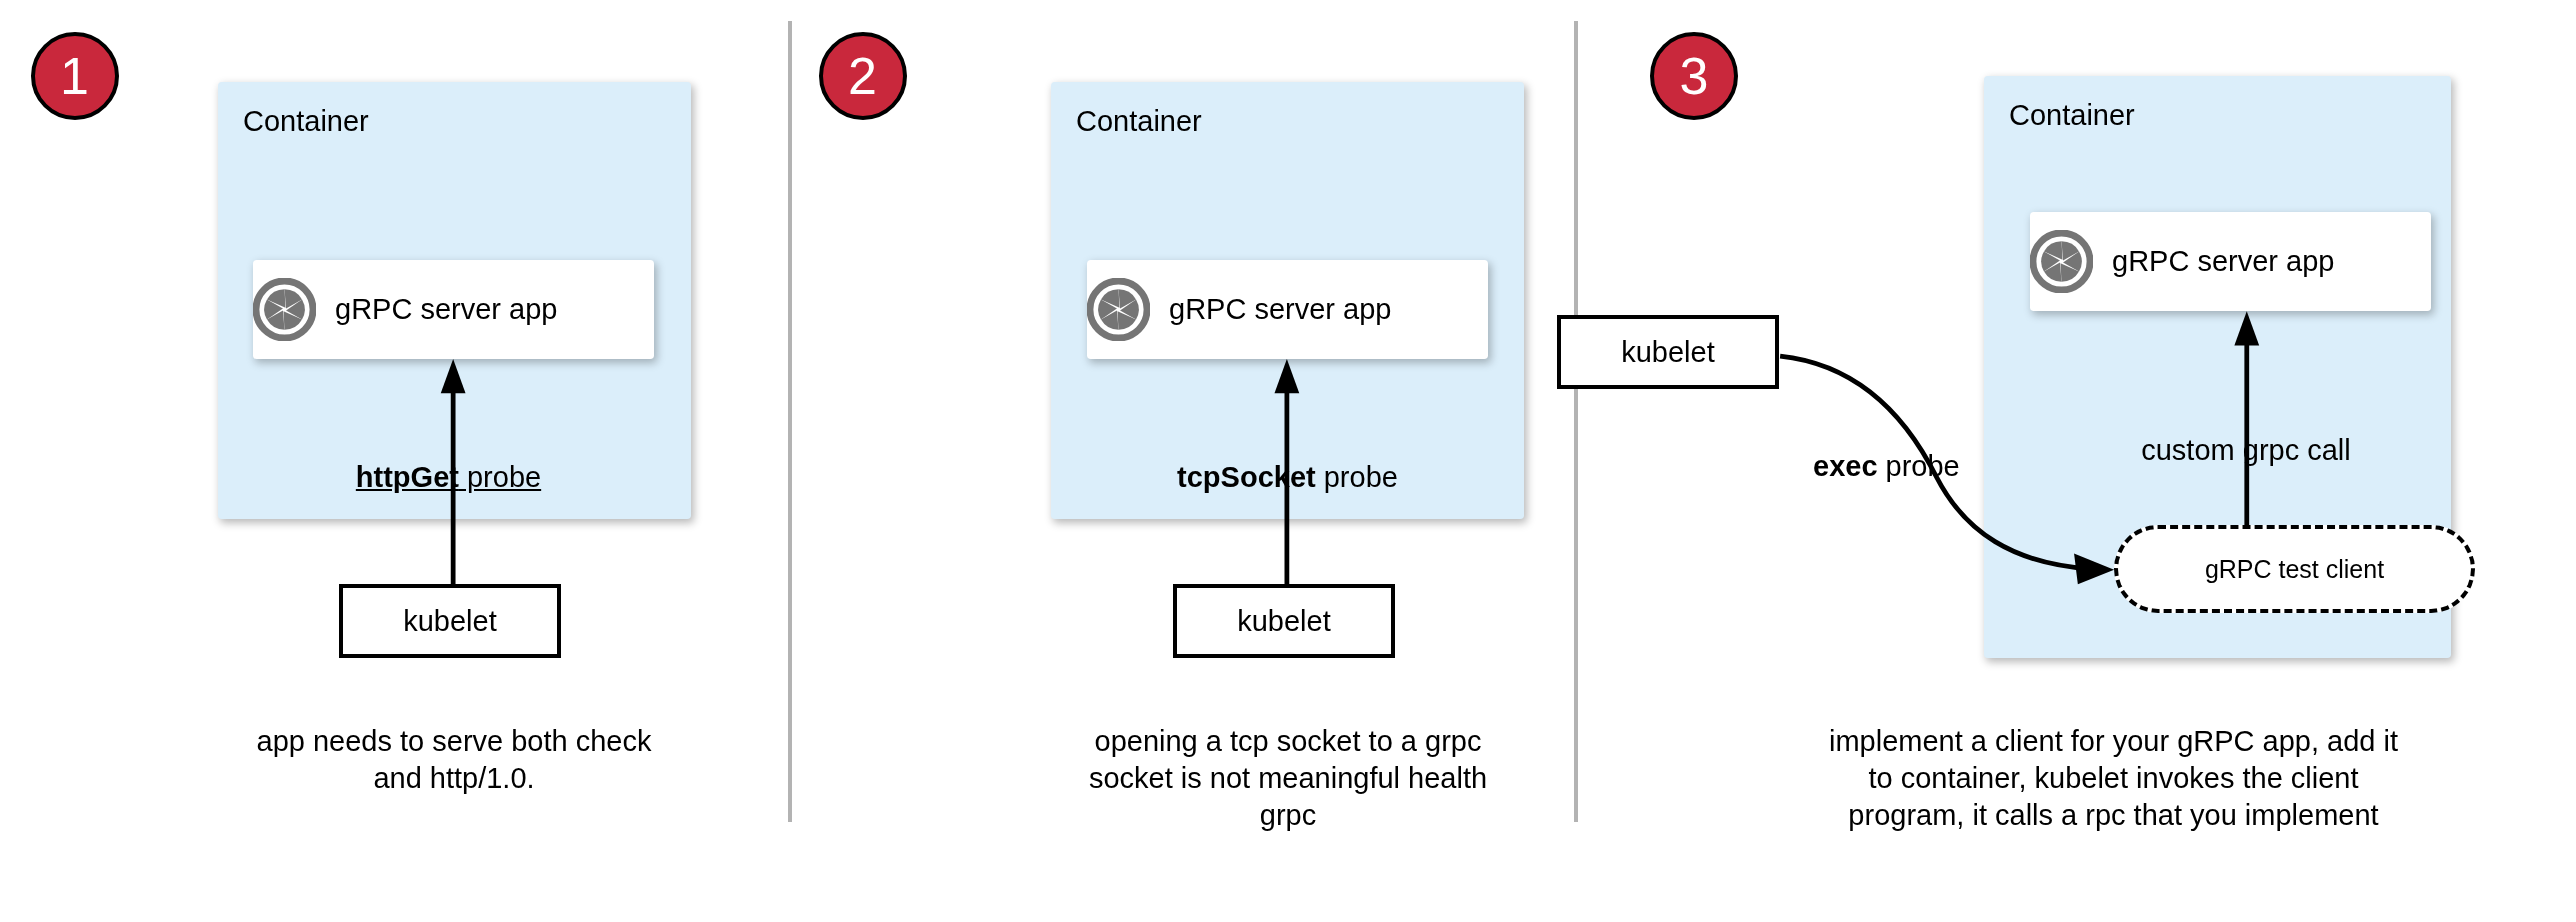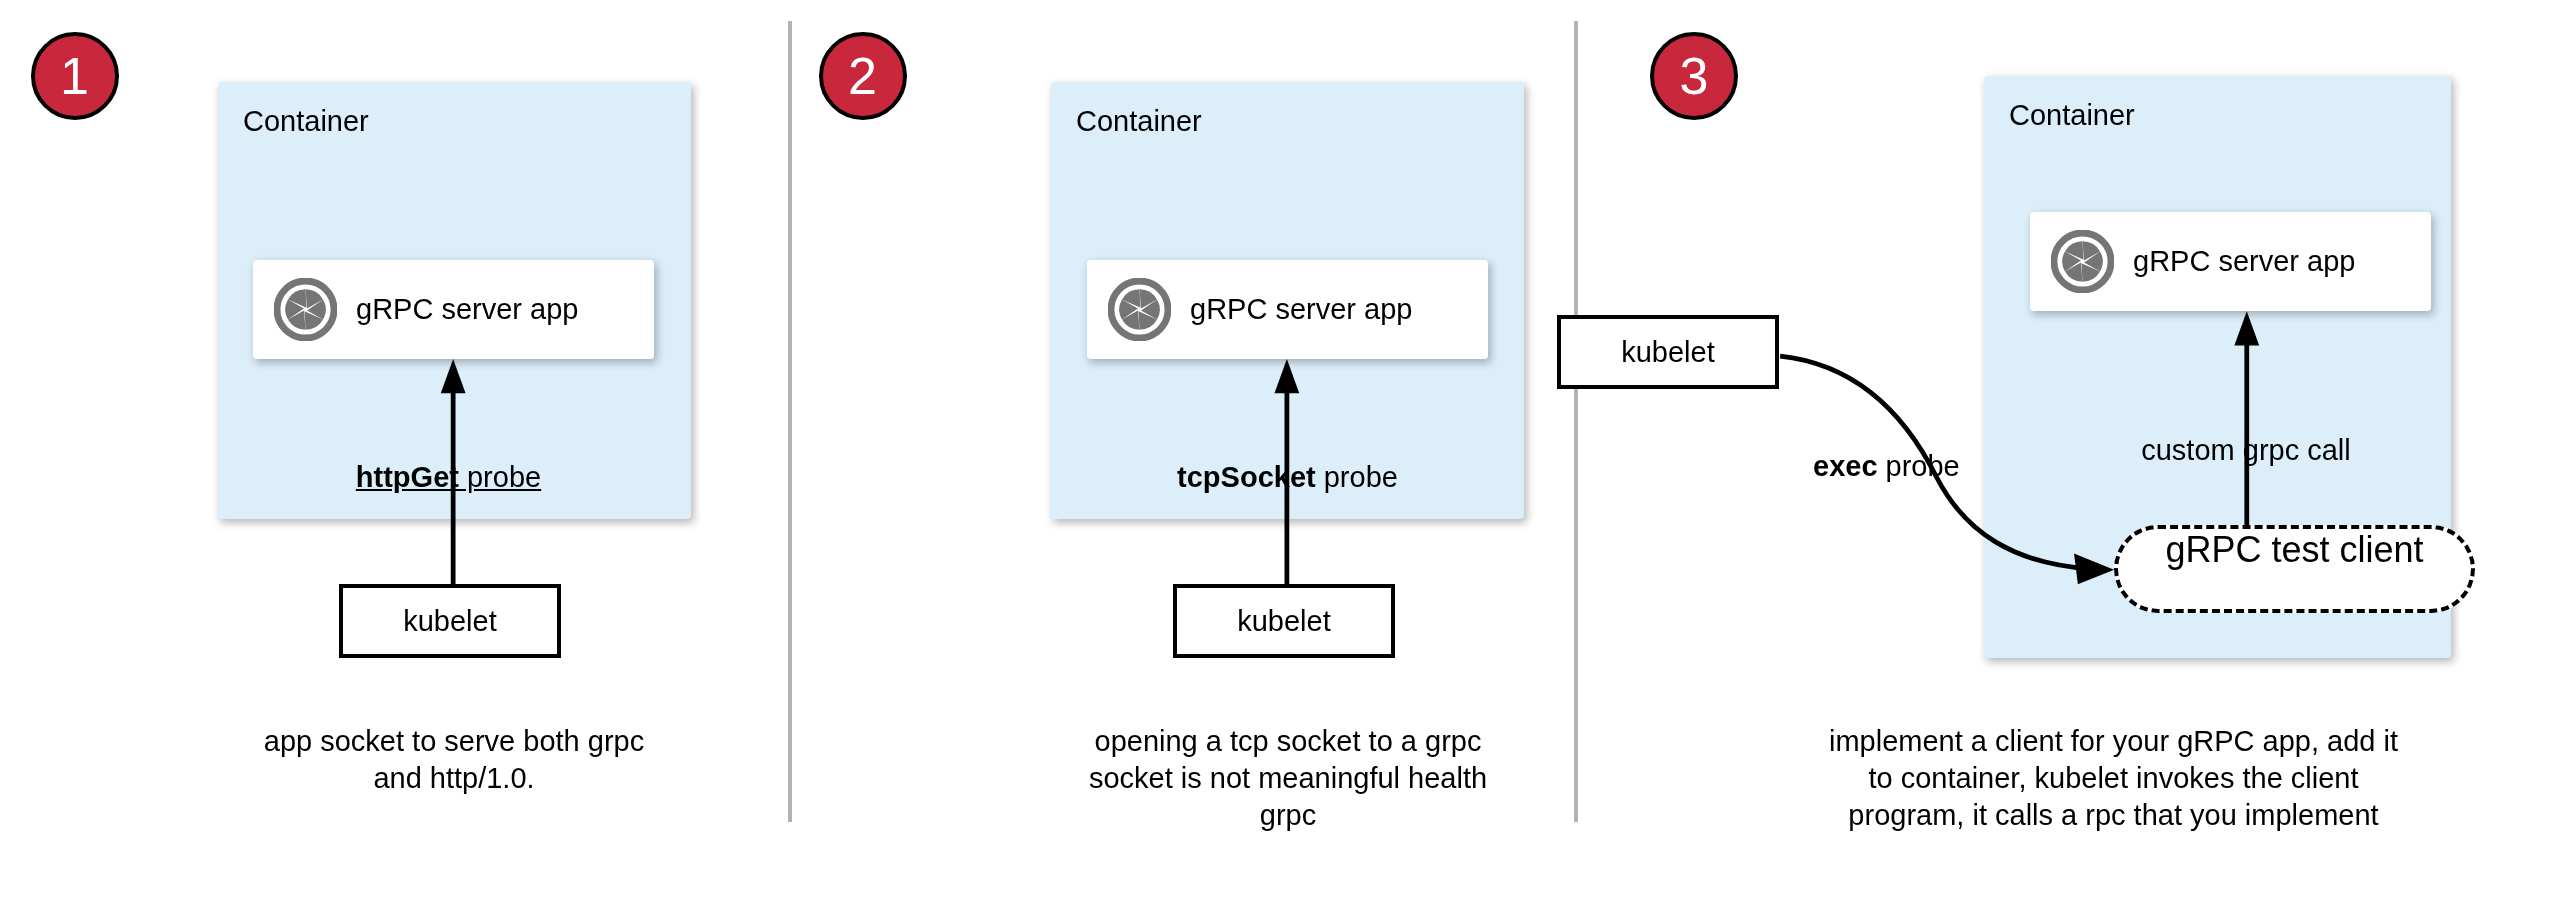--- a/index.html
+++ b/index.html
@@ -56,21 +56,20 @@
   }
 
   
   .app-card {
     background: #ffffff;
     border-radius: 3.8px;
     box-shadow: 2.9px 3.8px 8.6px rgba(0,0,0,0.26);
     display: flex;
     align-items: center;
     box-sizing: border-box;
-    padding-left: 21px;
   }
   .app-card .label {
     font-size: 29px;
     white-space: nowrap;
     margin-left: 19px;
   }
   .aperture { flex: 0 0 auto; display:block; }
 
   
   .kubelet-box {
@@ -84,22 +83,23 @@
     white-space: nowrap;
   }
 
   
   .dashed-client {
     background: #ffffff;
     border: 4.8px dashed #000000;
     border-radius: 44px;
     box-sizing: border-box;
     display: flex;
+    align-items: center;
     justify-content: center;
-    font-size: 36px;
+    font-size: 25px;
     white-space: nowrap;
   }
 
   
   .probe-label {
     font-size: 29px;
     white-space: nowrap;
     text-align: center;
   }
   .probe-label b { font-weight: 700; }
@@ -161,21 +161,21 @@
 
     <div class="abs probe-label" style="left:212px; top:461px; width:473px;text-decoration:underline;">
       <b>httpGet</b><span> probe</span>
     </div>
 
     <div class="abs kubelet-box" style="left:339px; top:584px; width:222px; height:74px;">
       <span>kubelet</span>
     </div>
 
     <div class="abs caption" style="left:184px; top:723px; width:540px;">
-      <div>app socket to serve both grpc</div>
+      <div>app needs to serve both check</div>
       <div>and http/1.0.</div>
     </div>
   </div>
 
   <div class="abs" style="left:788px; top:0; width:786px; height:923px;">
 
     <div class="abs badge" style="left:30.5px; top:32px;">
       <span>2</span>
     </div>
 

